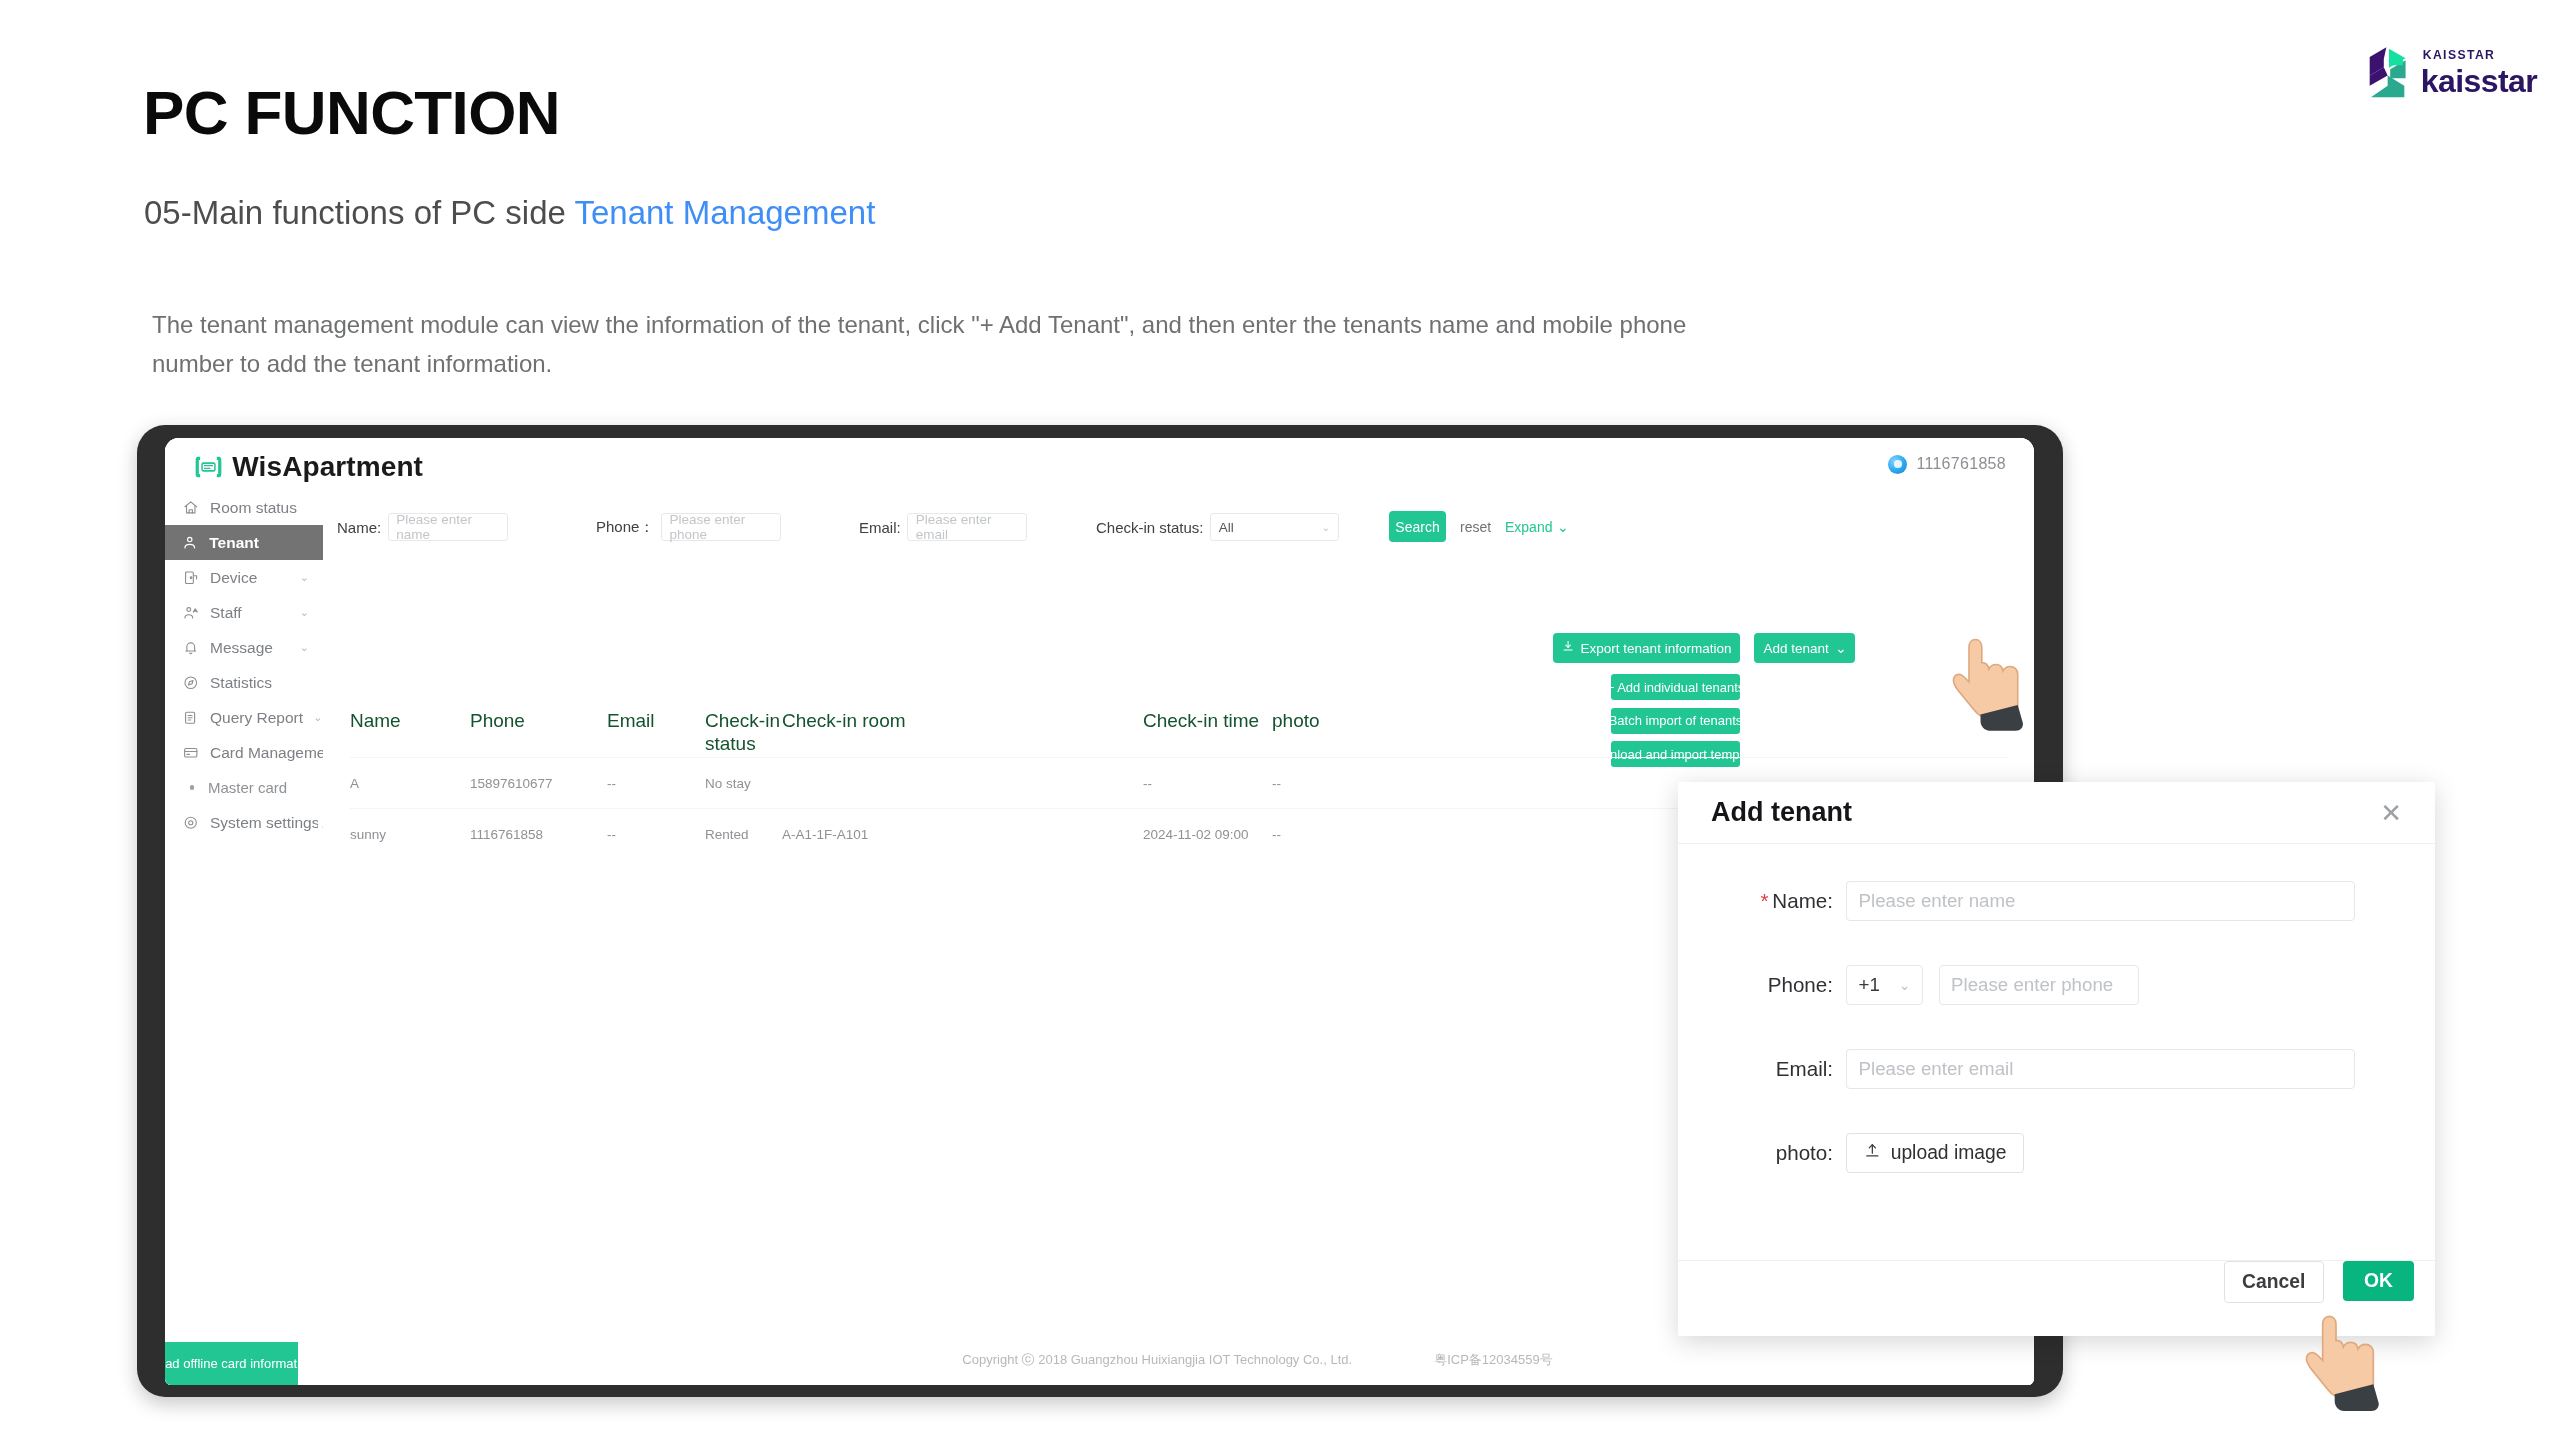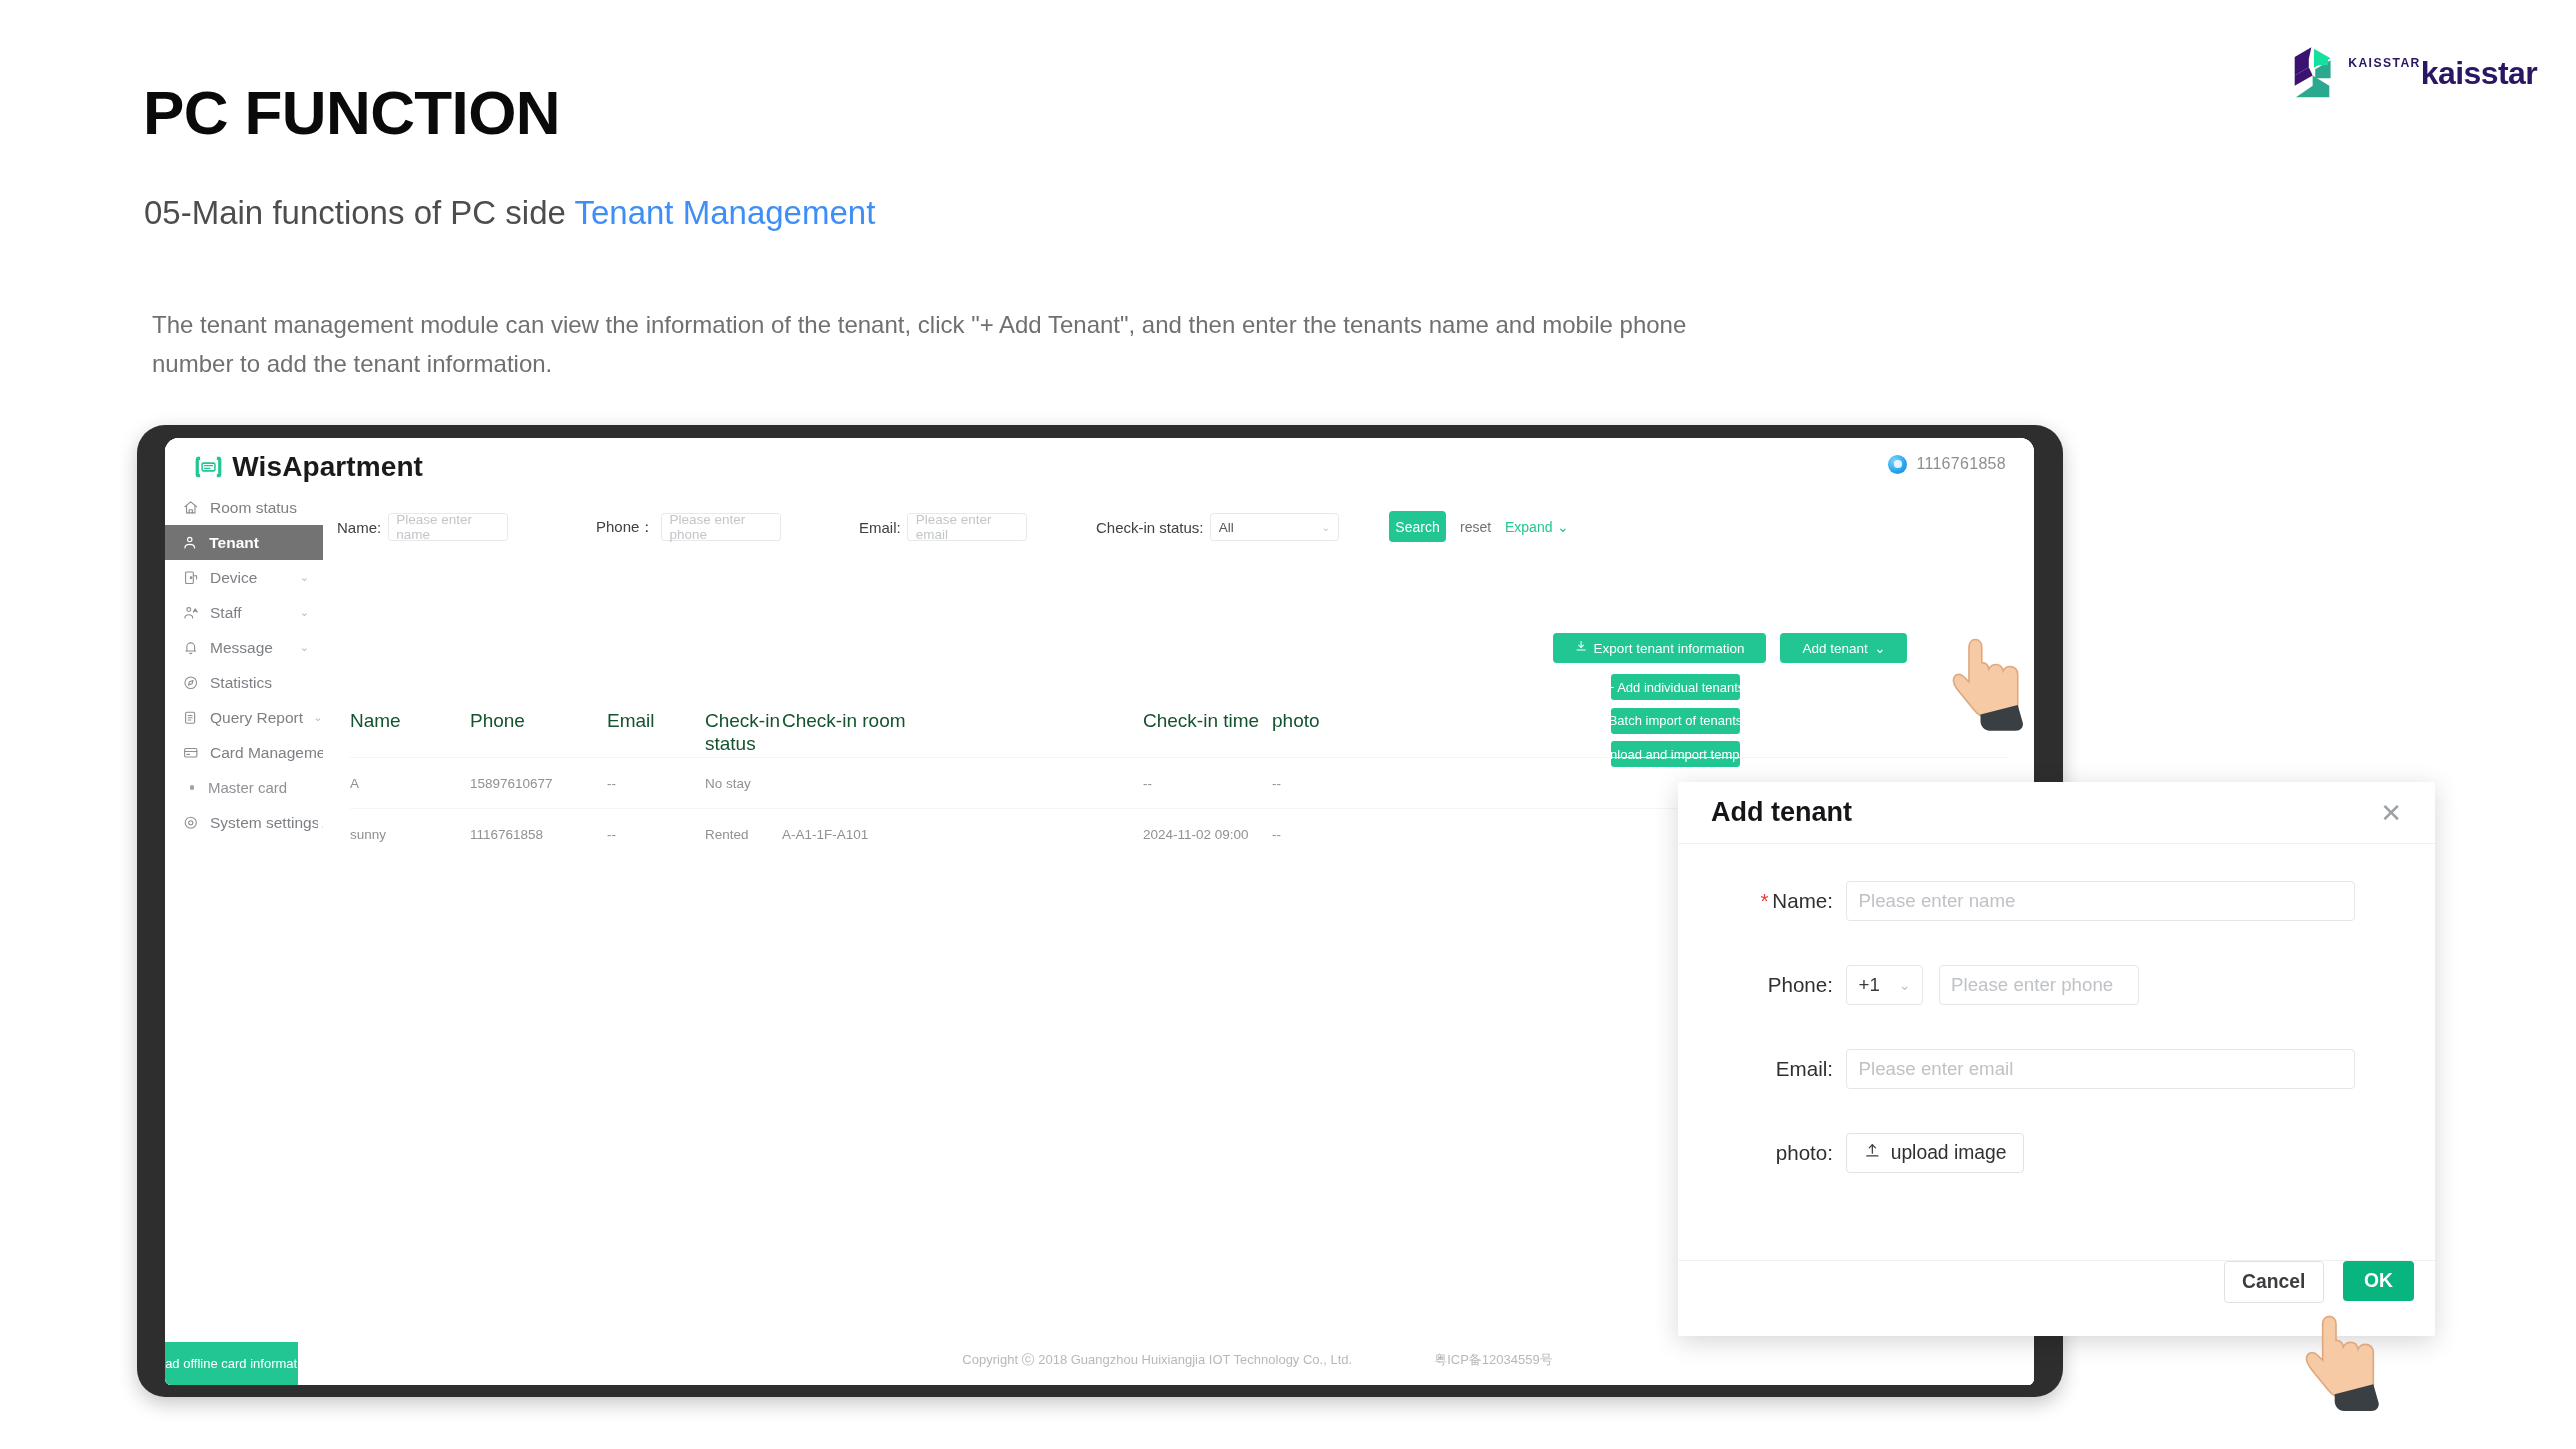--- a/index.html
+++ b/index.html
@@ -29,21 +29,21 @@
     font-size:24px;color:#6f7072;line-height:1.62;
     width:1610px;
   }
 
   
   .logo{
     position:absolute;right:39px;top:46px;
     display:flex;align-items:center;gap:9px;
   }
   .logo-mark{width:50px;height:54px;position:relative;}
-  .logo-words{display:flex;flex-direction:row;line-height:1;}
+  .logo-words{display:flex;flex-direction:column;line-height:1;}
   .logo-small{
     font-size:12.2px;letter-spacing:1.4px;color:#2b1663;font-weight:bold;
     margin-bottom:3.2px;padding-left:1.9px;
   }
   .logo-big{
     font-size:32px;letter-spacing:-0.6px;color:#2b1663;font-weight:bold;
   }
 
   
   .device{
@@ -155,21 +155,21 @@
   .btn-expand{
     position:absolute;top:21px;left:1182px;height:31px;
     display:flex;align-items:center;gap:4.5px;font-size:14px;color:#21c693;cursor:pointer;
   }
 
   
   .action-row{position:absolute;left:1230px;top:143px;display:flex;gap:14px;}
   .btn-green{
     background:#21c693;color:#fff;border-radius:3.9px;
     font-size:13.5px;height:30px;display:flex;align-items:center;
-    justify-content:center;gap:6.4px;padding:0 22px;cursor:pointer;white-space:nowrap;
+    justify-content:center;gap:6.4px;padding:0 9px;cursor:pointer;white-space:nowrap;
   }
   .dropdown-menu{
     position:absolute;left:1288px;top:184px;
     display:flex;flex-direction:column;gap:7.7px;width:129px;
   }
   .dd-item{
     background:#21c693;color:#fff;border-radius:3.2px;
     font-size:13px;height:26px;display:flex;align-items:center;
     justify-content:center;gap:5.2px;cursor:pointer;white-space:nowrap;
     padding:0 9px;

